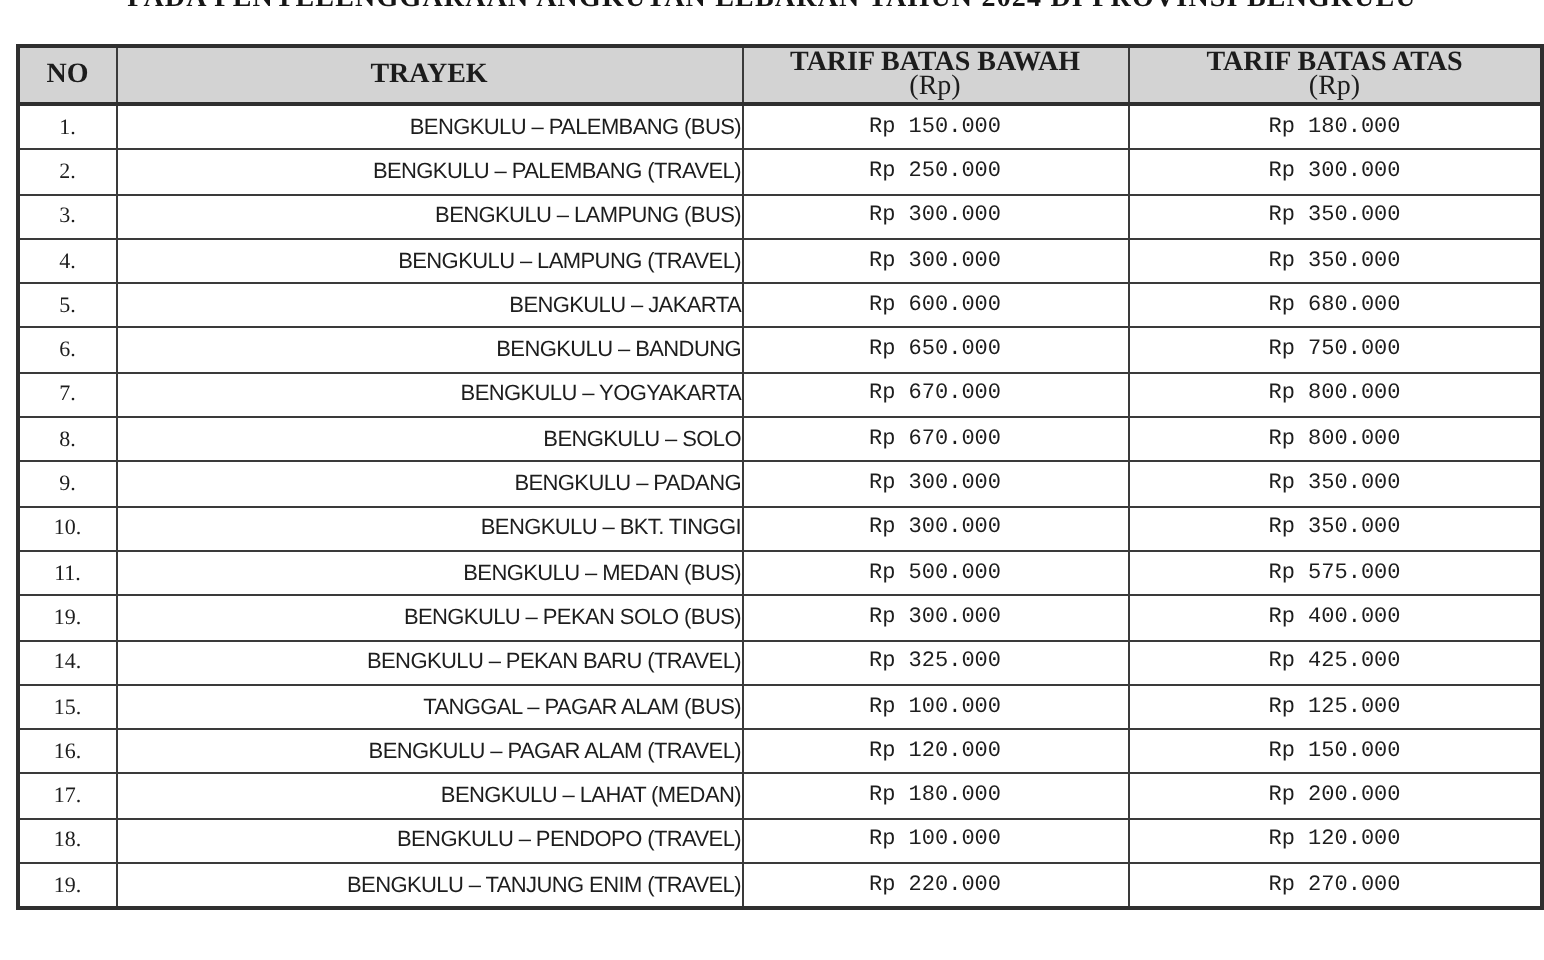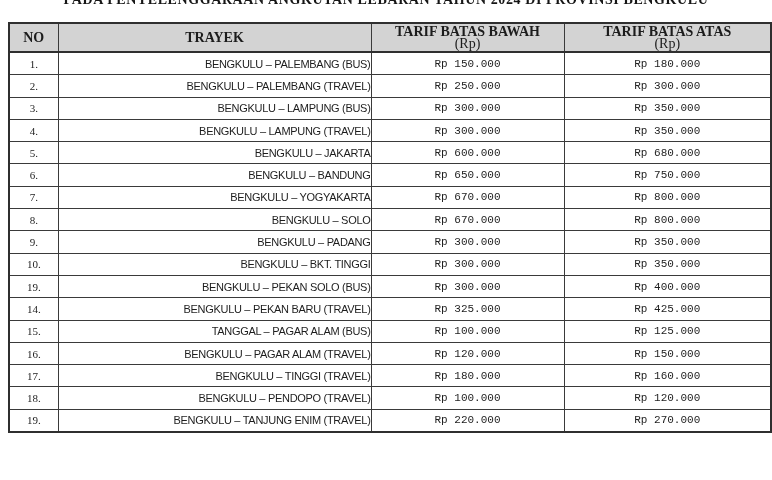--- a/index.html
+++ b/index.html
@@ -180,20 +180,26 @@
     <td class="fare-cell">Rp 350.000</td>
   </tr>
 
   <tr>
     <td class="no-cell">10.</td>
     <td class="route-cell">BENGKULU – BKT. TINGGI</td>
     <td class="fare-cell">Rp 300.000</td>
     <td class="fare-cell">Rp 350.000</td>
   </tr>
 
+  <tr>
+    <td class="no-cell">11.</td>
+    <td class="route-cell">BENGKULU – MEDAN (BUS)</td>
+    <td class="fare-cell">Rp 500.000</td>
+    <td class="fare-cell">Rp 575.000</td>
+  </tr>
 
 
   <tr>
     <td class="no-cell">19.</td>
     <td class="route-cell">BENGKULU – PEKAN SOLO (BUS)</td>
     <td class="fare-cell">Rp 300.000</td>
     <td class="fare-cell">Rp 400.000</td>
   </tr>
 
   <tr>
@@ -212,23 +218,23 @@
 
   <tr>
     <td class="no-cell">16.</td>
     <td class="route-cell">BENGKULU – PAGAR ALAM (TRAVEL)</td>
     <td class="fare-cell">Rp 120.000</td>
     <td class="fare-cell">Rp 150.000</td>
   </tr>
 
   <tr>
     <td class="no-cell">17.</td>
-    <td class="route-cell">BENGKULU – TINGGI (TRAVEL)</td>
+    <td class="route-cell">BENGKULU – LAHAT (MEDAN)</td>
     <td class="fare-cell">Rp 180.000</td>
-    <td class="fare-cell">Rp 160.000</td>
+    <td class="fare-cell">Rp 200.000</td>
   </tr>
 
   <tr>
     <td class="no-cell">18.</td>
     <td class="route-cell">BENGKULU – PENDOPO (TRAVEL)</td>
     <td class="fare-cell">Rp 100.000</td>
     <td class="fare-cell">Rp 120.000</td>
   </tr>
 
   <tr>

